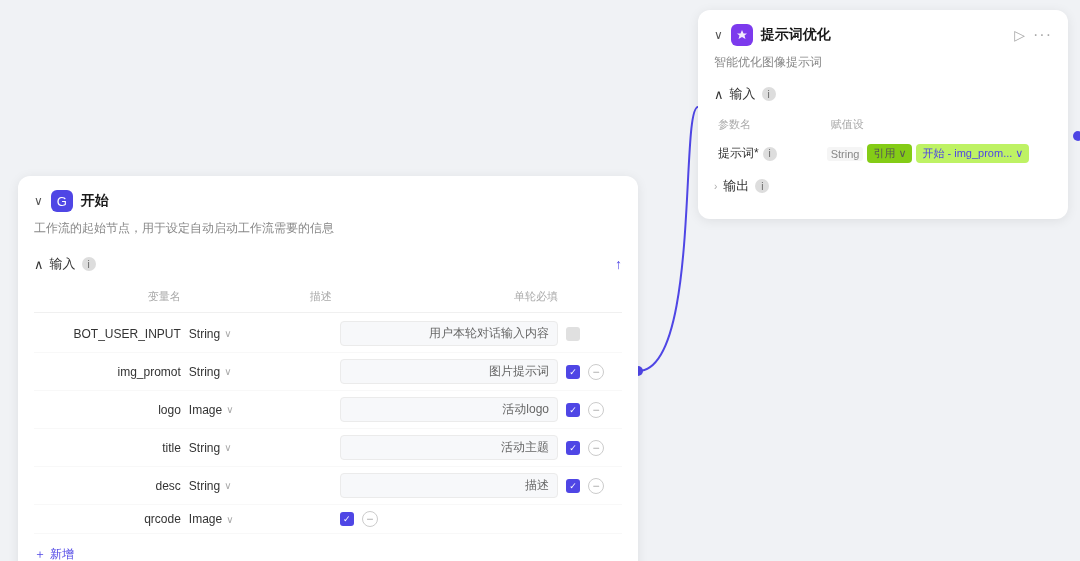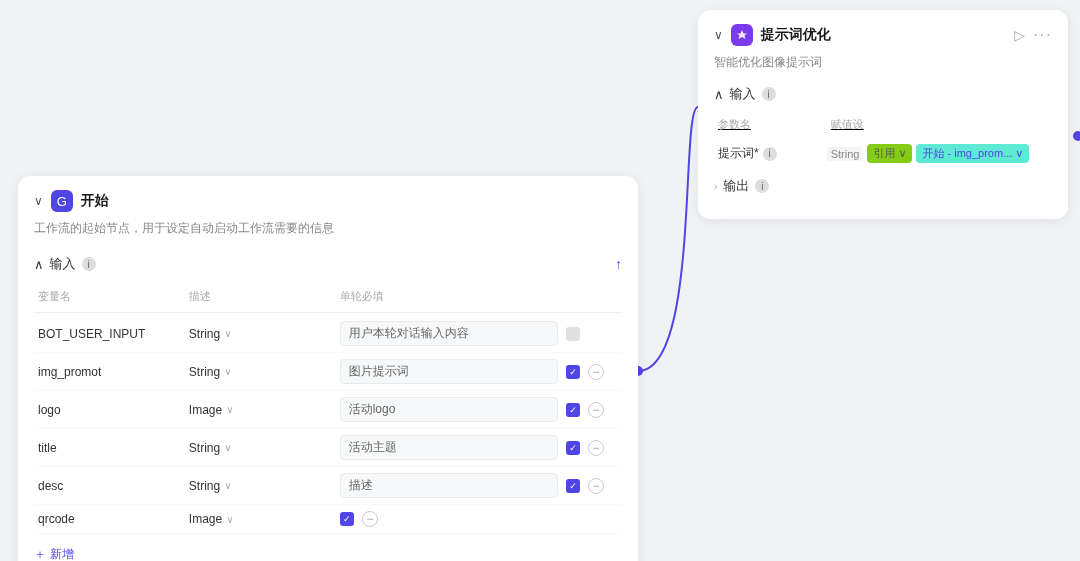--- a/index.html
+++ b/index.html
@@ -112,20 +112,21 @@
     .section-export-icon {
       color: #4f46e5;
       font-size: 14px;
       cursor: pointer;
     }
 
     
     .input-table {
       width: 100%;
       padding: 0 16px;
+      text-align: right;
     }
 
     .table-header-row {
       display: grid;
       grid-template-columns: 1fr 1fr 1.5fr 60px;
       padding: 4px 0;
       border-bottom: 1px solid #f0f0f0;
       margin-bottom: 2px;
     }
 
@@ -282,21 +283,20 @@
     .params-table {
       width: 100%;
       padding: 0 16px;
       margin-top: 4px;
     }
 
     .params-header-row {
       display: grid;
       grid-template-columns: 1fr 2fr;
       padding: 4px 0;
-      text-decoration: underline;
     }
 
     .params-header-cell {
       font-size: 11px;
       color: #aaa;
       padding: 2px 4px;
     }
 
     .params-row {
       display: grid;
@@ -337,21 +337,21 @@
       padding: 2px 6px;
       font-size: 11px;
       color: #555;
       cursor: pointer;
     }
 
     .param-value-select {
       display: flex;
       align-items: center;
       gap: 3px;
-      background: #5eead4;
+      background: #bef264;
       border-radius: 4px;
       padding: 2px 6px;
       font-size: 11px;
       color: #4f46e5;
       cursor: pointer;
       max-width: 130px;
       text-align: center;
     }
 
     .output-section {

